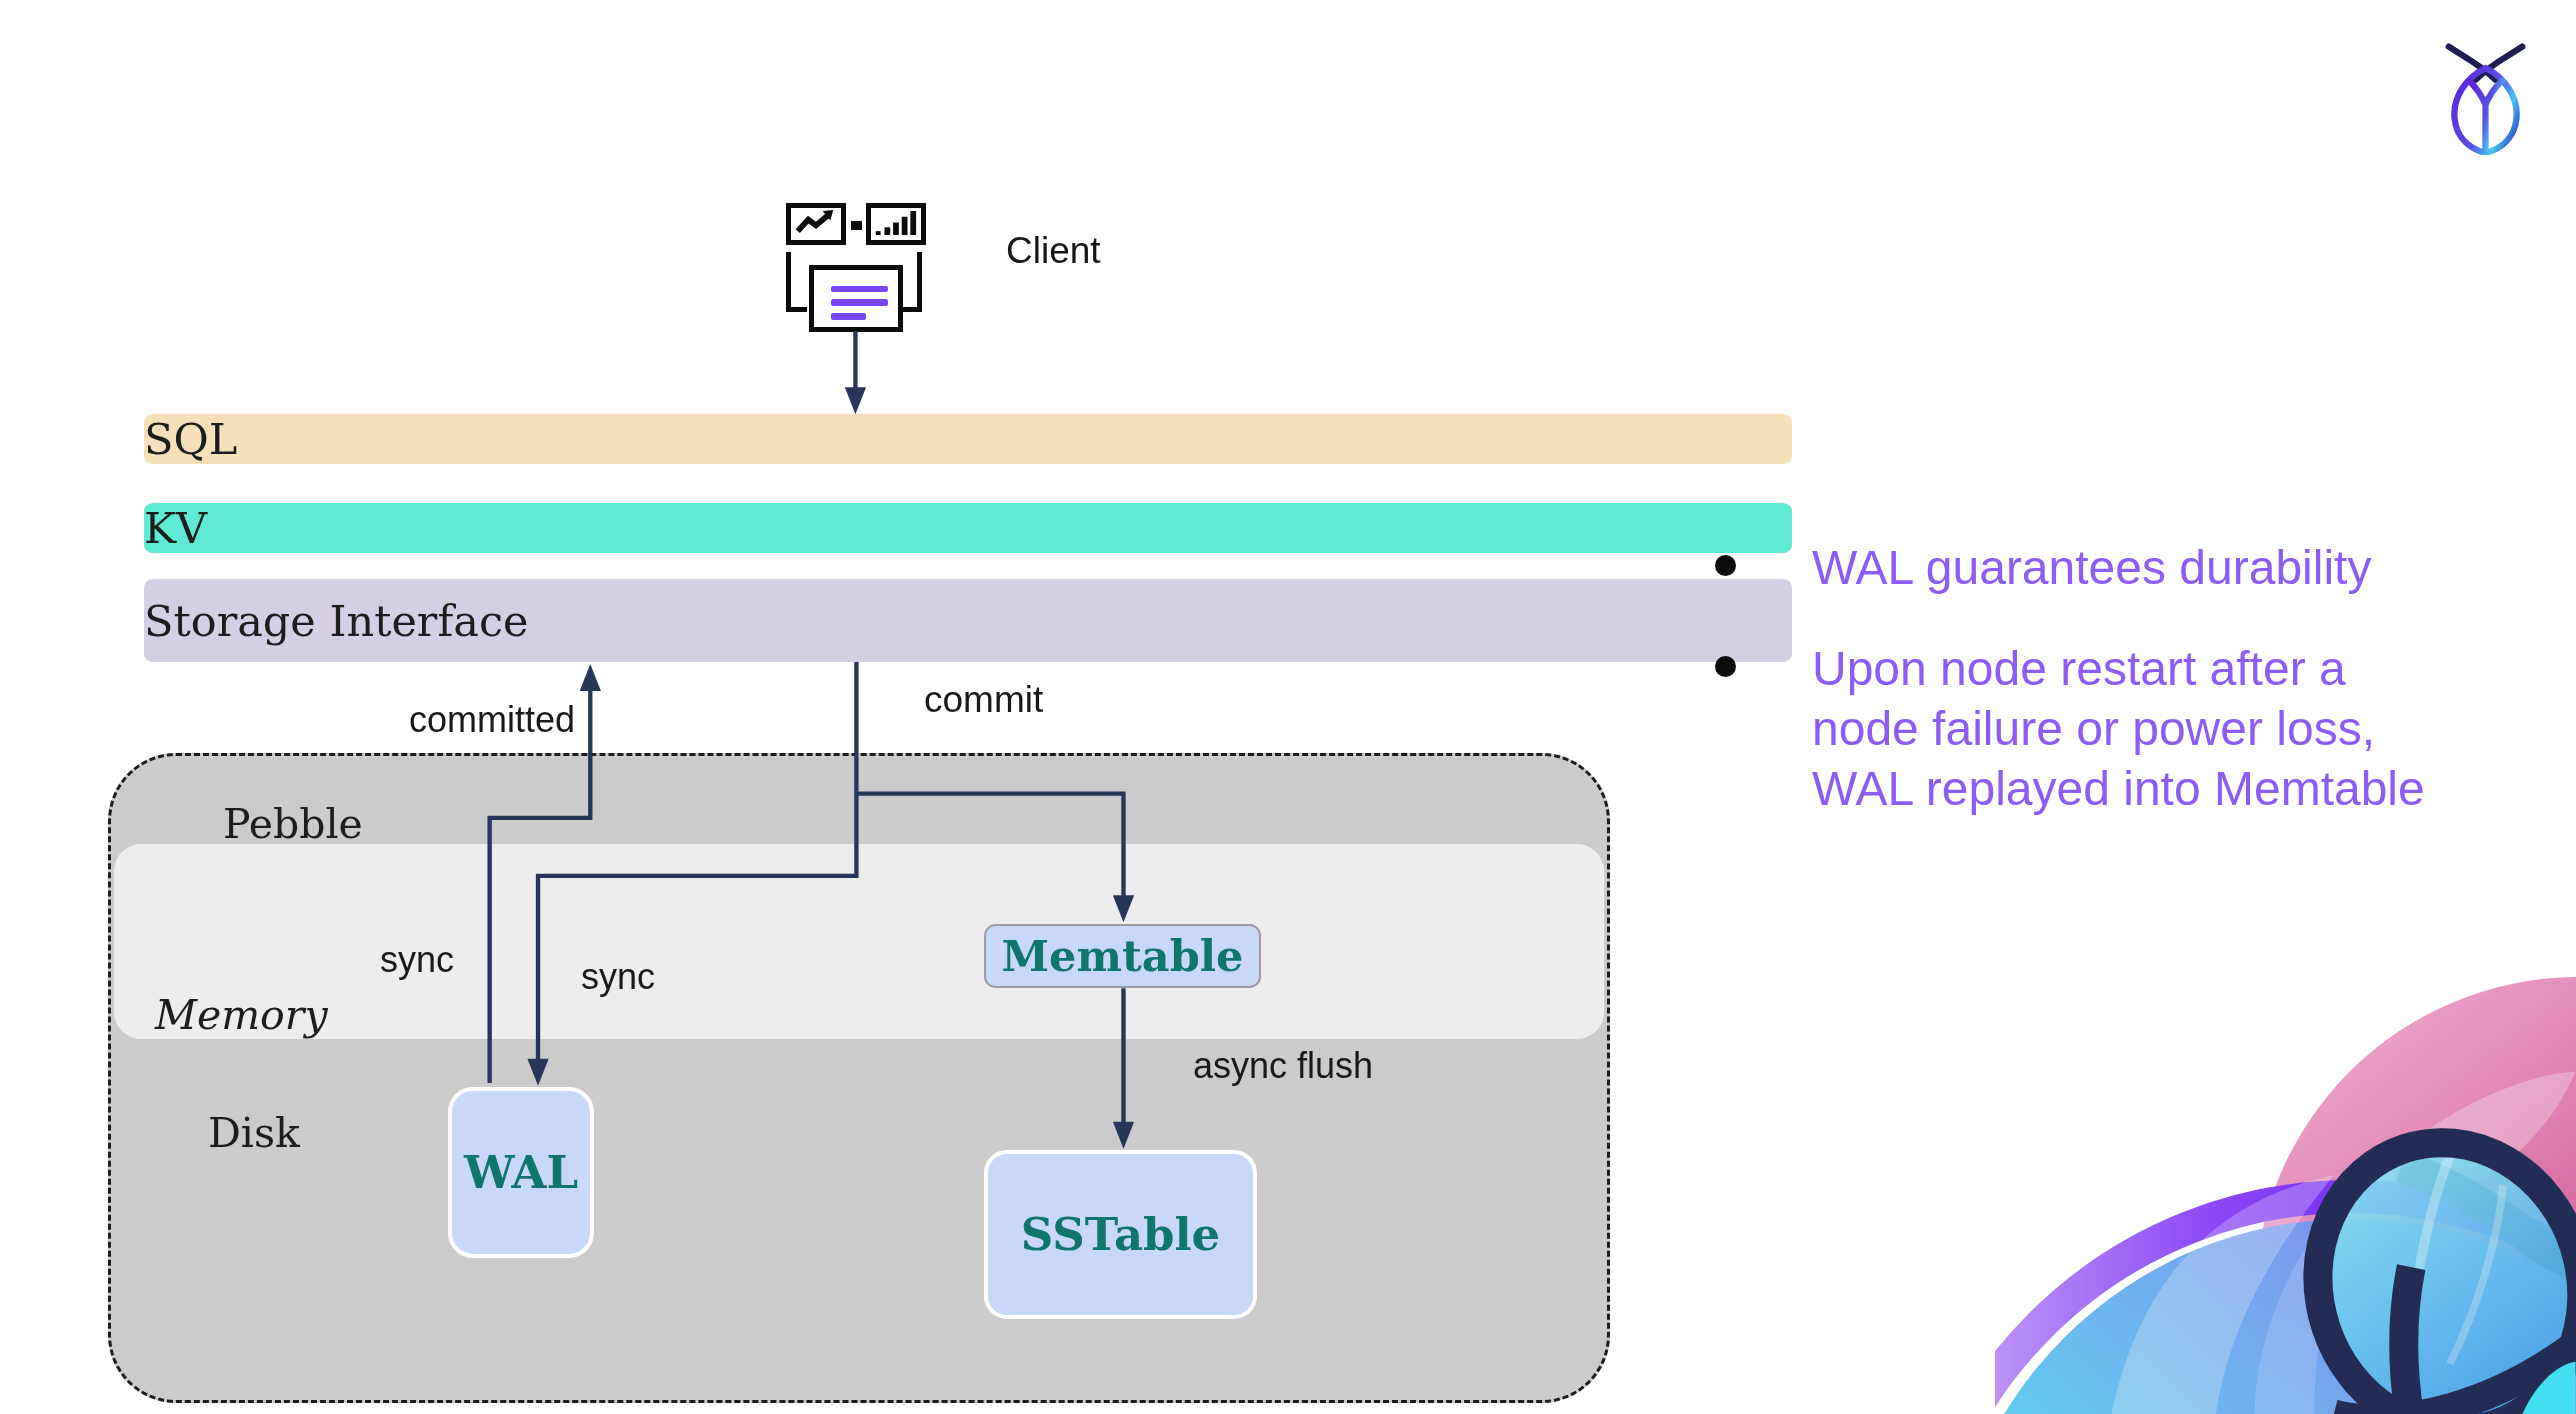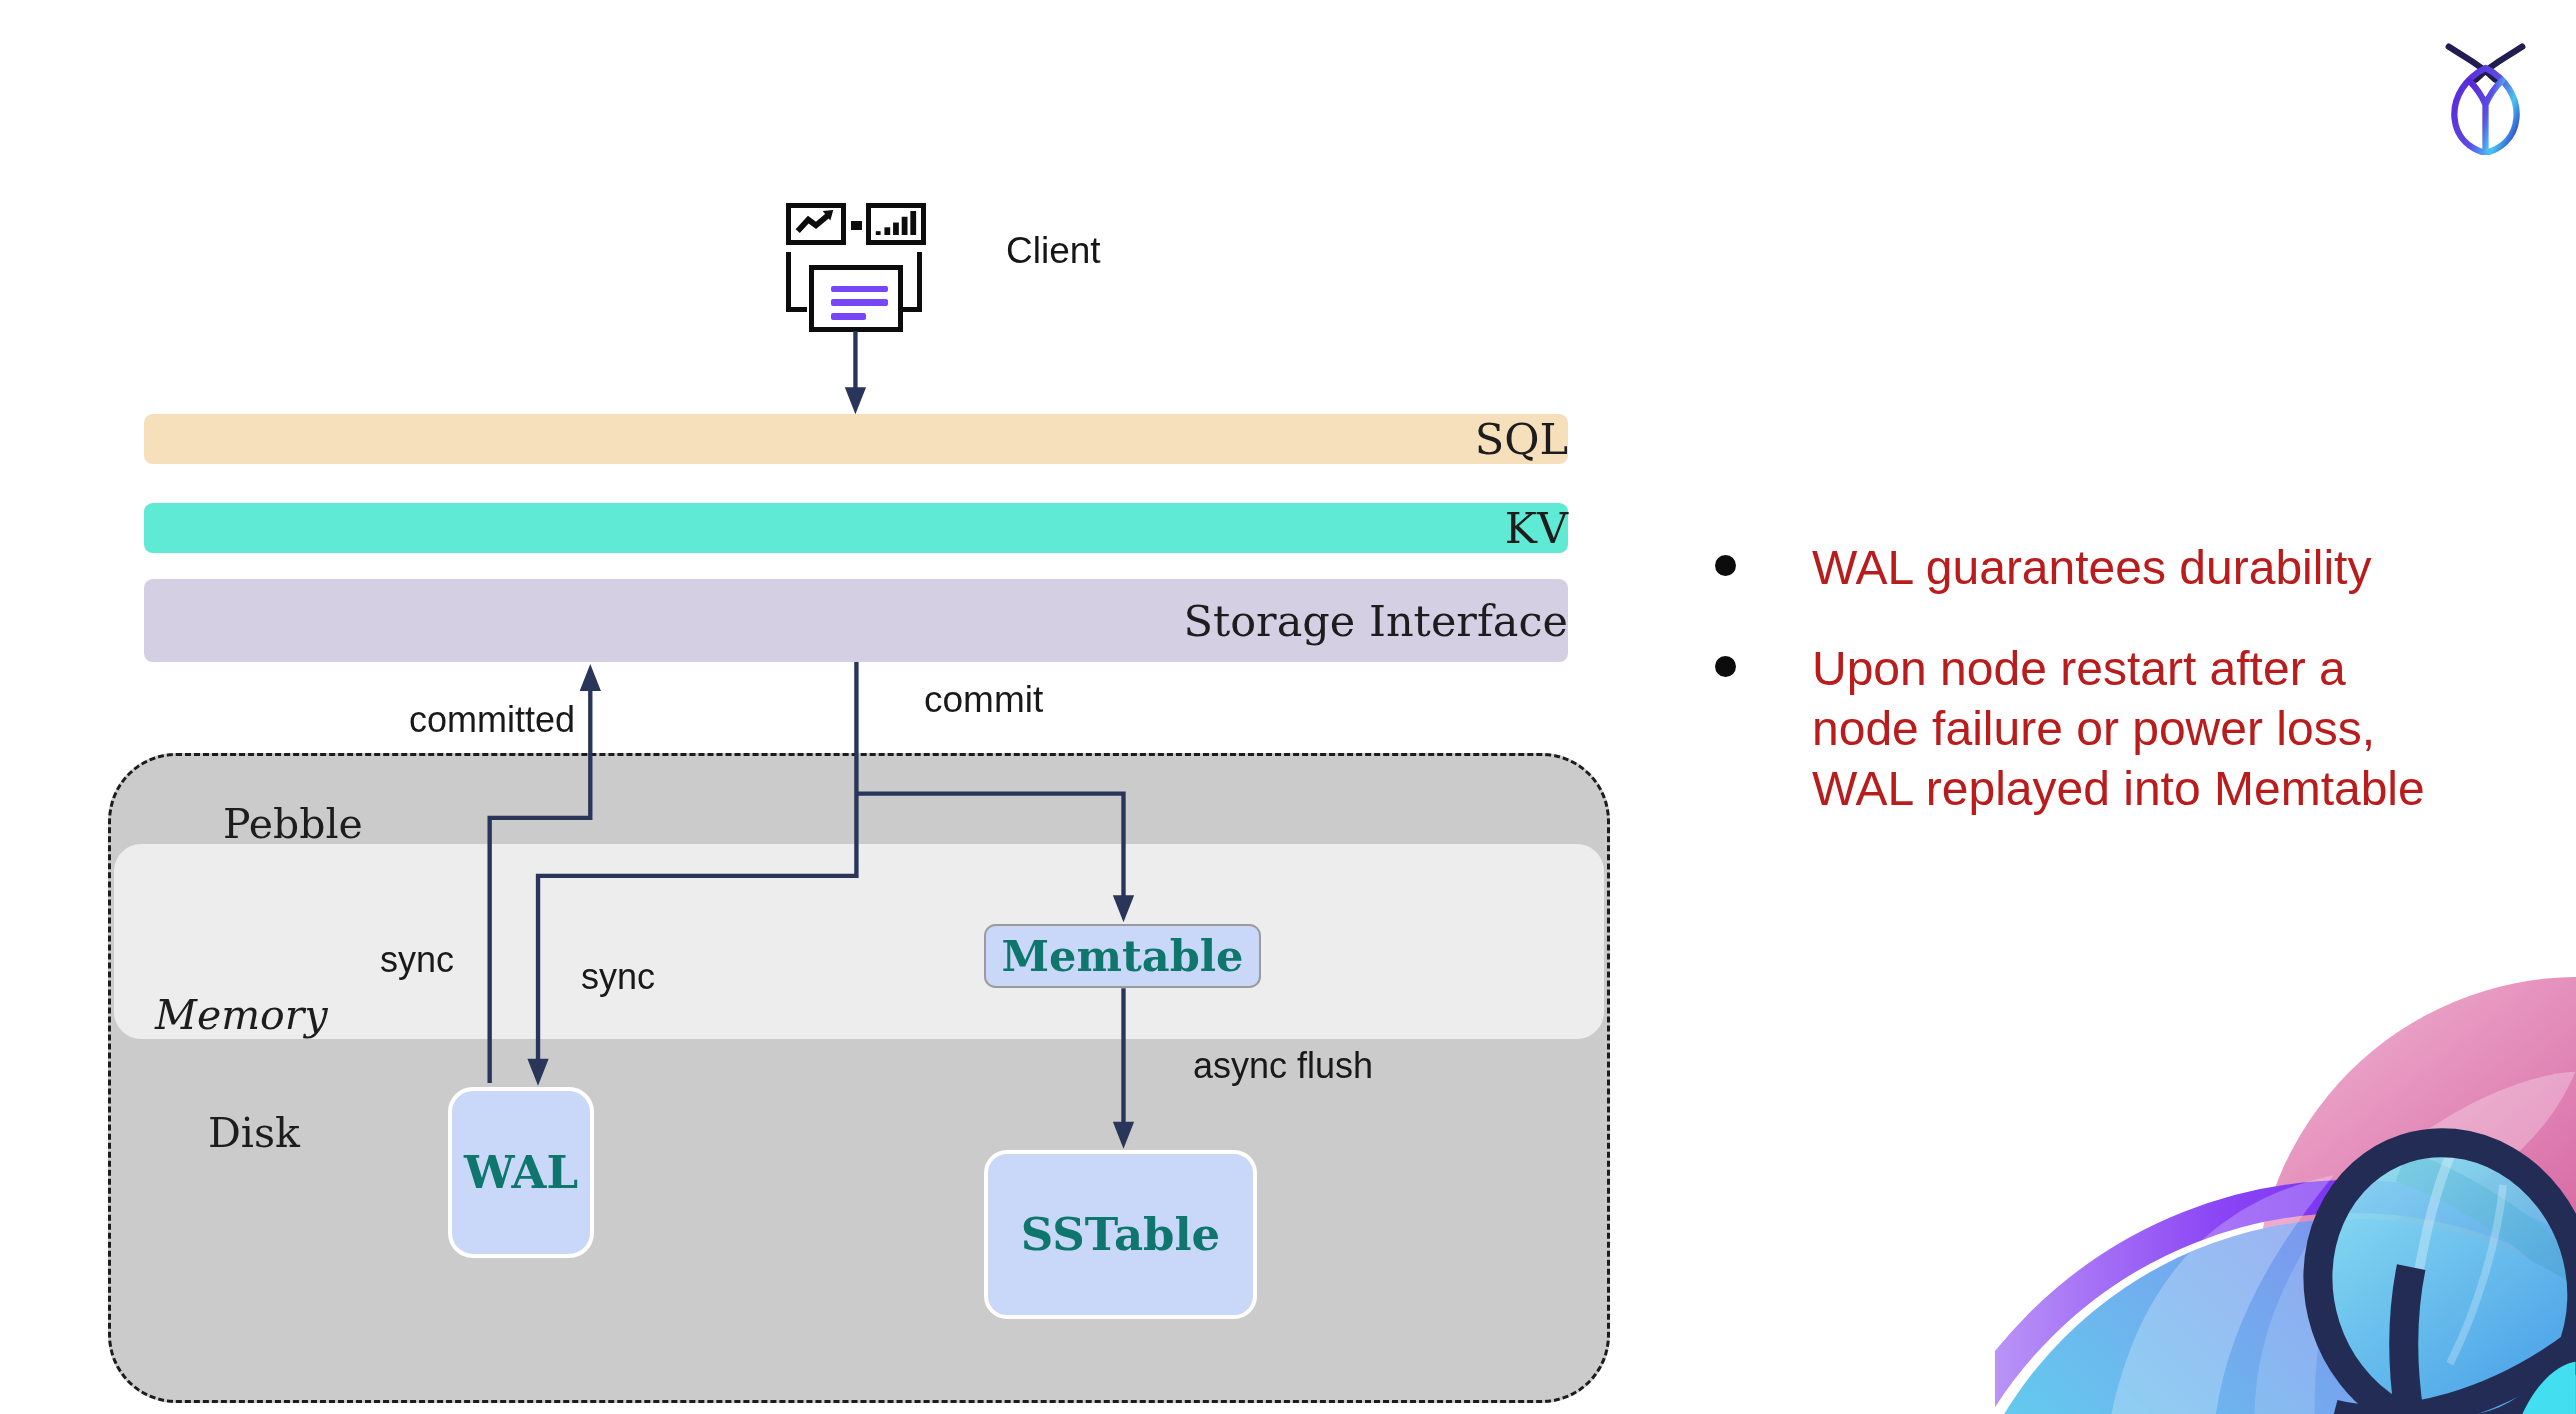--- a/index.html
+++ b/index.html
@@ -15,21 +15,21 @@
   .chartline-box{left:786px;top:203px;width:60px;height:42px;}
   .icon-dash{left:851px;top:221px;width:10.6px;height:8.7px;background:#0c0c0c;}
   .barchart-box{left:866px;top:203px;width:60px;height:42px;}
   .bracket-left{left:786px;top:252px;width:21px;height:60px;border-left:5.8px solid #0c0c0c;border-bottom:5.8px solid #0c0c0c;box-sizing:border-box;}
   .bracket-right{left:901px;top:252px;width:21px;height:60px;border-right:5.8px solid #0c0c0c;border-bottom:5.8px solid #0c0c0c;box-sizing:border-box;}
   .doc-box{left:809px;top:265px;width:94px;height:67px;}
   .doc-line{position:absolute;left:17.4px;height:6.8px;background:#7747f7;border-radius:1.9px;}
   .client-label{left:1006px;top:230px;font-size:37px;color:#161616;}
 
   
-  .bar{left:144px;width:1424px;border-radius:8.7px;display:flex;align-items:center;justify-content:flex-end;
+  .bar{left:144px;width:1648px;border-radius:8.7px;display:flex;align-items:center;justify-content:flex-start;
        font-family:"DejaVu Serif", serif;font-size:43px;color:#1d1d1d;}
   .bar-sql{top:414px;height:50px;background:#f6dfbb;}
   .bar-kv{top:503px;height:50px;background:#5eead4;}
   .bar-storage{top:579px;height:83px;background:#d5cfe4;}
 
   
   .pebble{left:108px;top:753px;width:1502px;height:650px;background:#cbcbcb;border:3.9px dashed #1c1c1c;
           border-radius:68px;box-sizing:border-box;}
   .memory-band{left:114px;top:844px;width:1490px;height:195px;background:#ededed;border-radius:27px;}
   .zone-label{font-family:"DejaVu Serif", serif;font-size:41px;color:#1d1d1d;margin-top:16px;}
@@ -49,21 +49,21 @@
   .lbl-committed{left:319px;top:699px;width:256px;text-align:right;}
   .lbl-commit{left:924px;top:679px;font-size:37px;}
   .lbl-sync-left{left:380px;top:939px;}
   .lbl-sync-right{left:581px;top:956px;}
   .lbl-async{left:1193px;top:1045px;}
 
   
   .bullet-dot{width:21px;height:21px;border-radius:50%;background:#0c0c0c;}
   .dot1{left:1715px;top:555px;}
   .dot2{left:1715px;top:656px;}
-  .bullet-text{left:1812px;width:735px;font-size:48px;line-height:60px;color:#b91c1c;white-space:pre-line;}
+  .bullet-text{left:1812px;width:735px;font-size:48px;line-height:60px;color:#8b5cf6;white-space:pre-line;}
   .bt1{top:538px;}
   .bt2{top:639px;}
 
   .overlay{left:0;top:0;pointer-events:none;}
 </style>
 </head>
 <body>
 
 <div class="slide">
 

